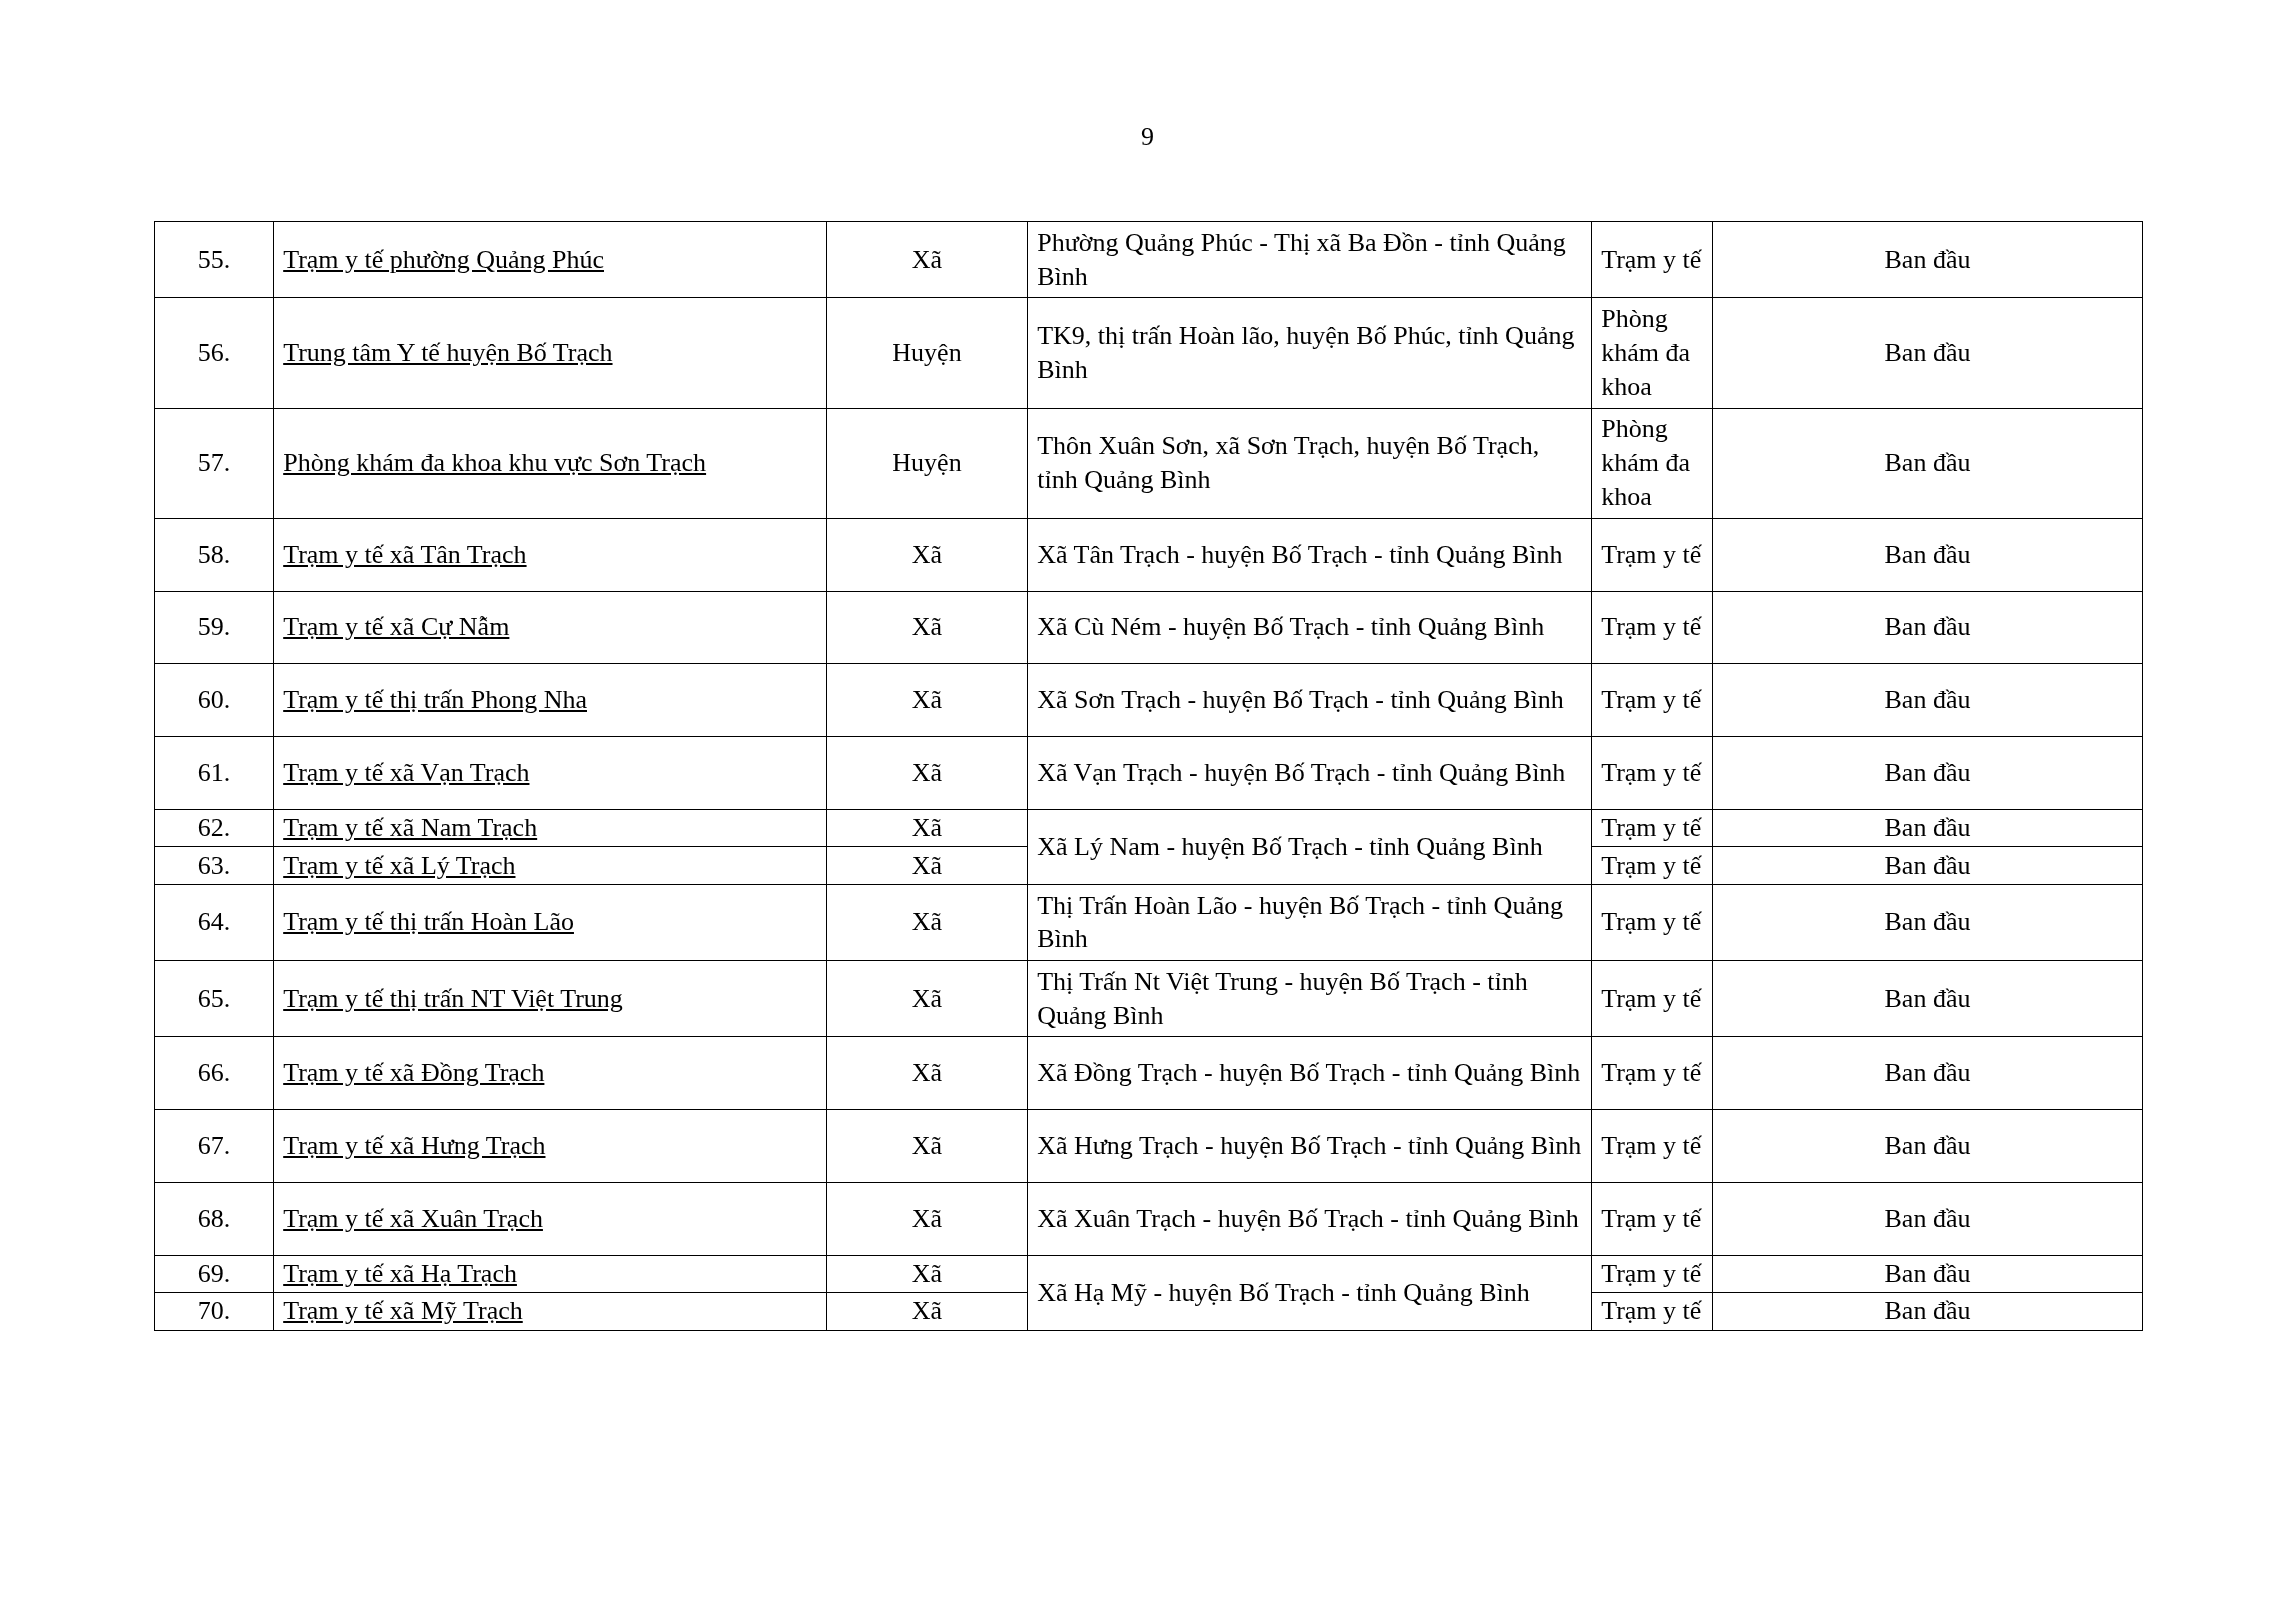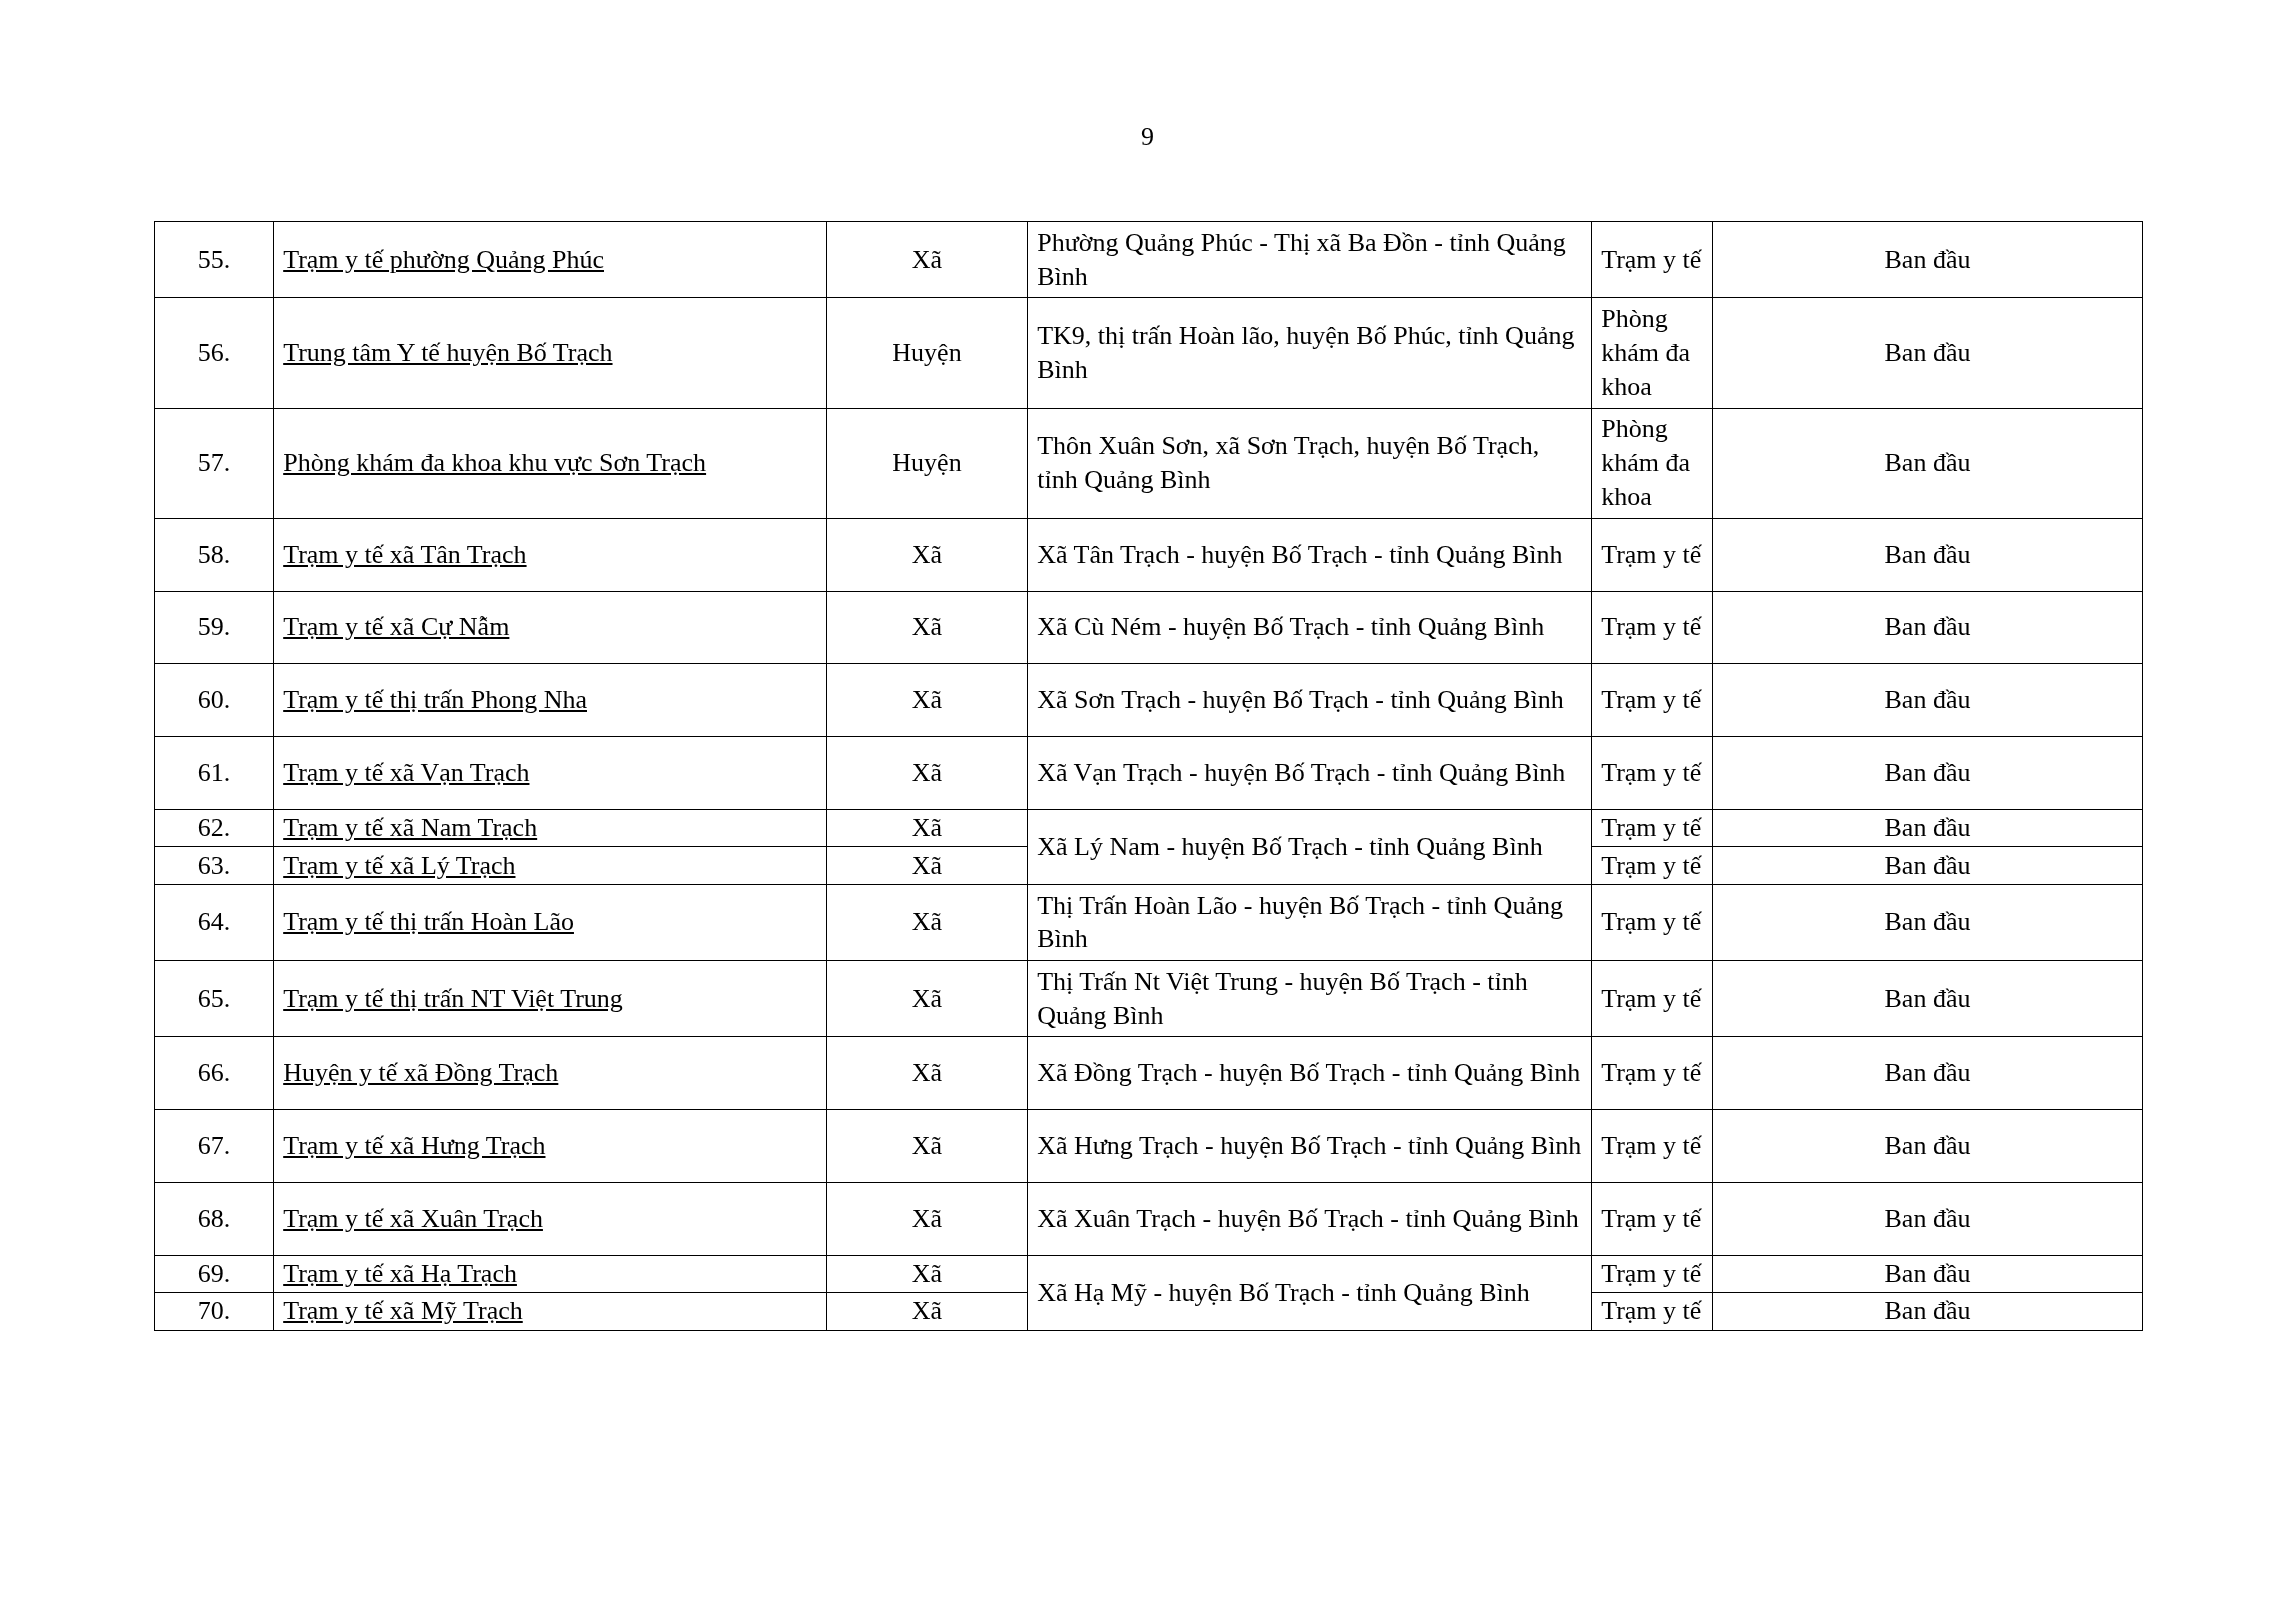--- a/index.html
+++ b/index.html
@@ -175,21 +175,21 @@
           <tr class="tall">
             <td class="no">65.</td>
             <td class="name">Trạm y tế thị trấn NT Việt Trung</td>
             <td class="level">Xã</td>
             <td class="addr">Thị Trấn Nt Việt Trung - huyện Bố Trạch - tỉnh Quảng Bình</td>
             <td class="type">Trạm y tế</td>
             <td class="cat">Ban đầu</td>
           </tr>
           <tr class="tall">
             <td class="no">66.</td>
-            <td class="name">Huyện y tế xã Đồng Trạch</td>
+            <td class="name">Trạm y tế xã Đồng Trạch</td>
             <td class="level">Xã</td>
             <td class="addr">Xã Đồng Trạch - huyện Bố Trạch - tỉnh Quảng Bình</td>
             <td class="type">Trạm y tế</td>
             <td class="cat">Ban đầu</td>
           </tr>
           <tr class="tall">
             <td class="no">67.</td>
             <td class="name">Trạm y tế xã Hưng Trạch</td>
             <td class="level">Xã</td>
             <td class="addr">Xã Hưng Trạch - huyện Bố Trạch - tỉnh Quảng Bình</td>

